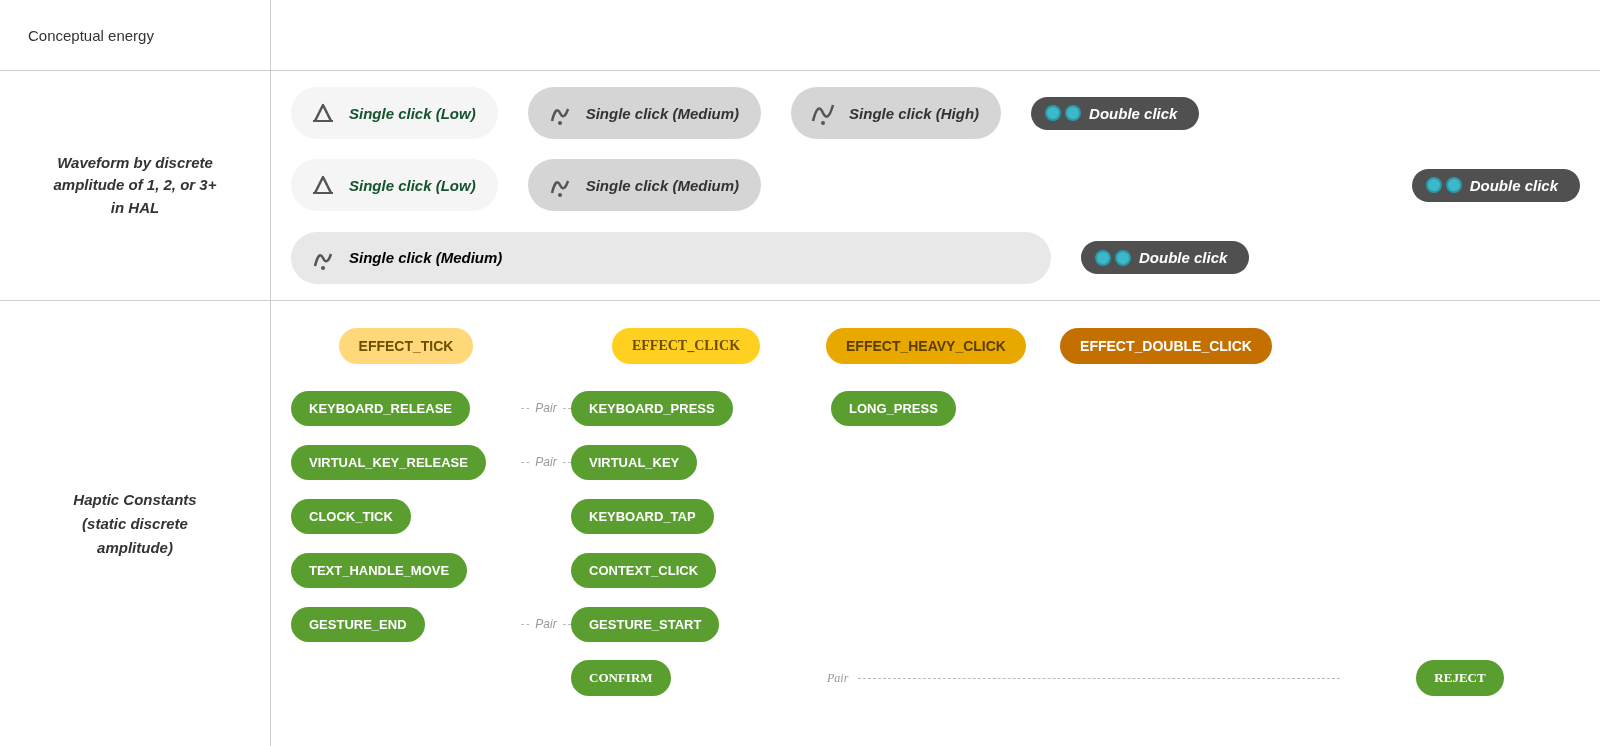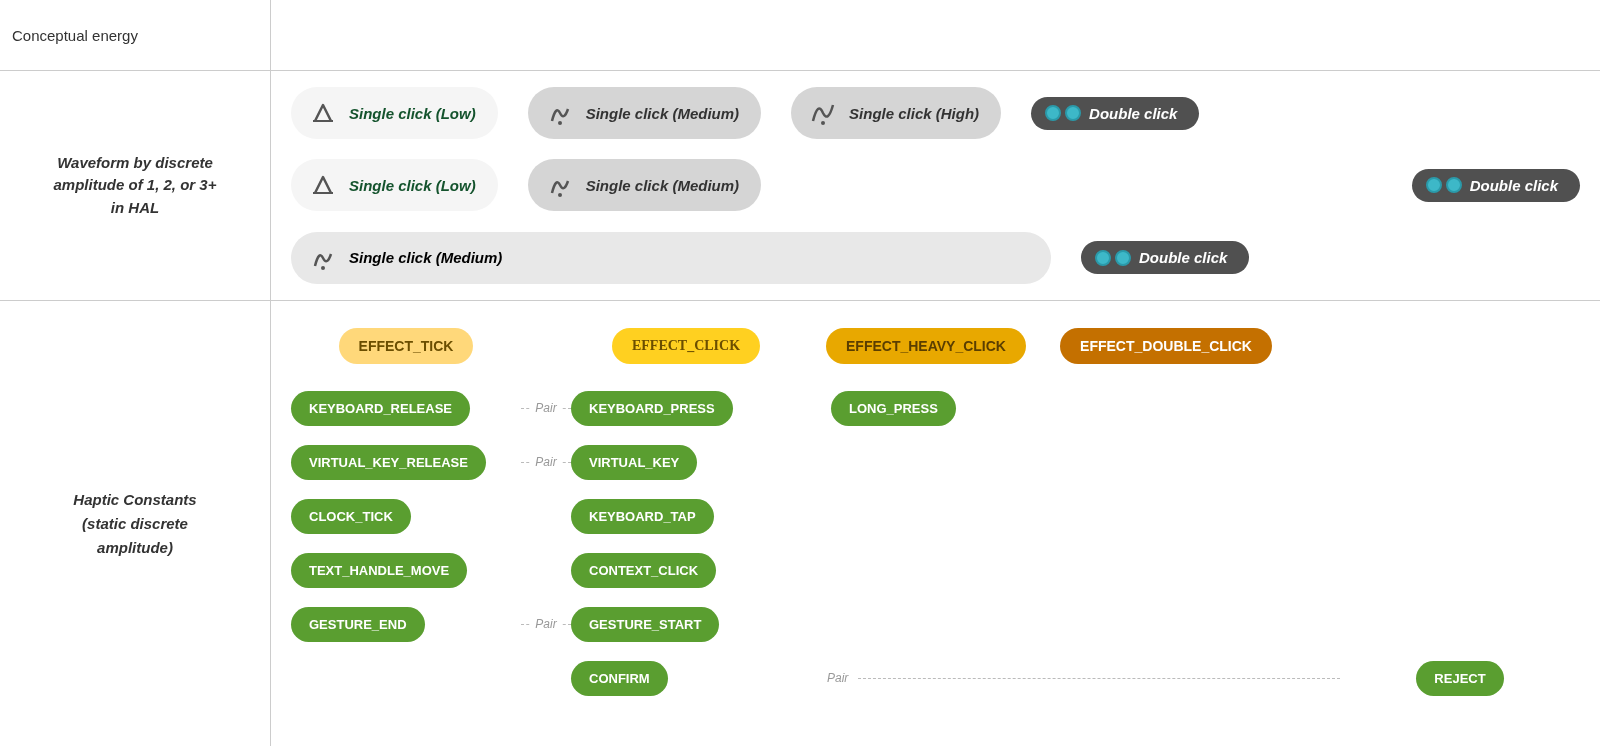--- a/index.html
+++ b/index.html
@@ -22,21 +22,21 @@
       width: 270px;
       flex-shrink: 0;
       display: flex;
       flex-direction: column;
     }
 
     .label-conceptual {
       height: 70px;
       display: flex;
       align-items: center;
-      padding-left: 12px;
+      padding-left: 28px;
       font-size: 15px;
       color: #333;
     }
 
     .label-waveform {
       height: 230px;
       display: flex;
       align-items: center;
       justify-content: center;
       text-align: center;
@@ -421,21 +421,21 @@
           </div>
           <div style="width:50px; display:flex; align-items:center; justify-content:center; position:relative;">
             <span style="font-size:12px;color:#999;font-style:italic;z-index:1;background:#fff;padding:0 4px;">Pair</span>
             <div style="position:absolute;top:50%;left:0;right:0;border-top:1px dashed #bbb;"></div>
           </div>
           <div style="width:230px;">
             <div class="green-pill">GESTURE_START</div>
           </div>
         </div>
 
-        <div class="haptic-row" style="align-items:center;">
+        <div class="haptic-row" style="align-items:center;font-family:Liberation Serif, serif;">
           <div style="width:230px;"></div>
           <div style="width:50px;"></div>
           <div style="width:230px;">
             <div class="green-pill">CONFIRM</div>
           </div>
           <div style="display:flex; align-items:center; flex:1; padding: 0 10px; position:relative;">
             <span style="font-size:12px;color:#999;font-style:italic;white-space:nowrap;z-index:1;background:#fff;padding:0 6px; margin-left:10px;">Pair</span>
             <div style="flex:1;border-top:1px dashed #bbb; margin-left:4px;"></div>
           </div>
           <div style="width:230px; padding-right:10px; display:flex; justify-content:center;">

